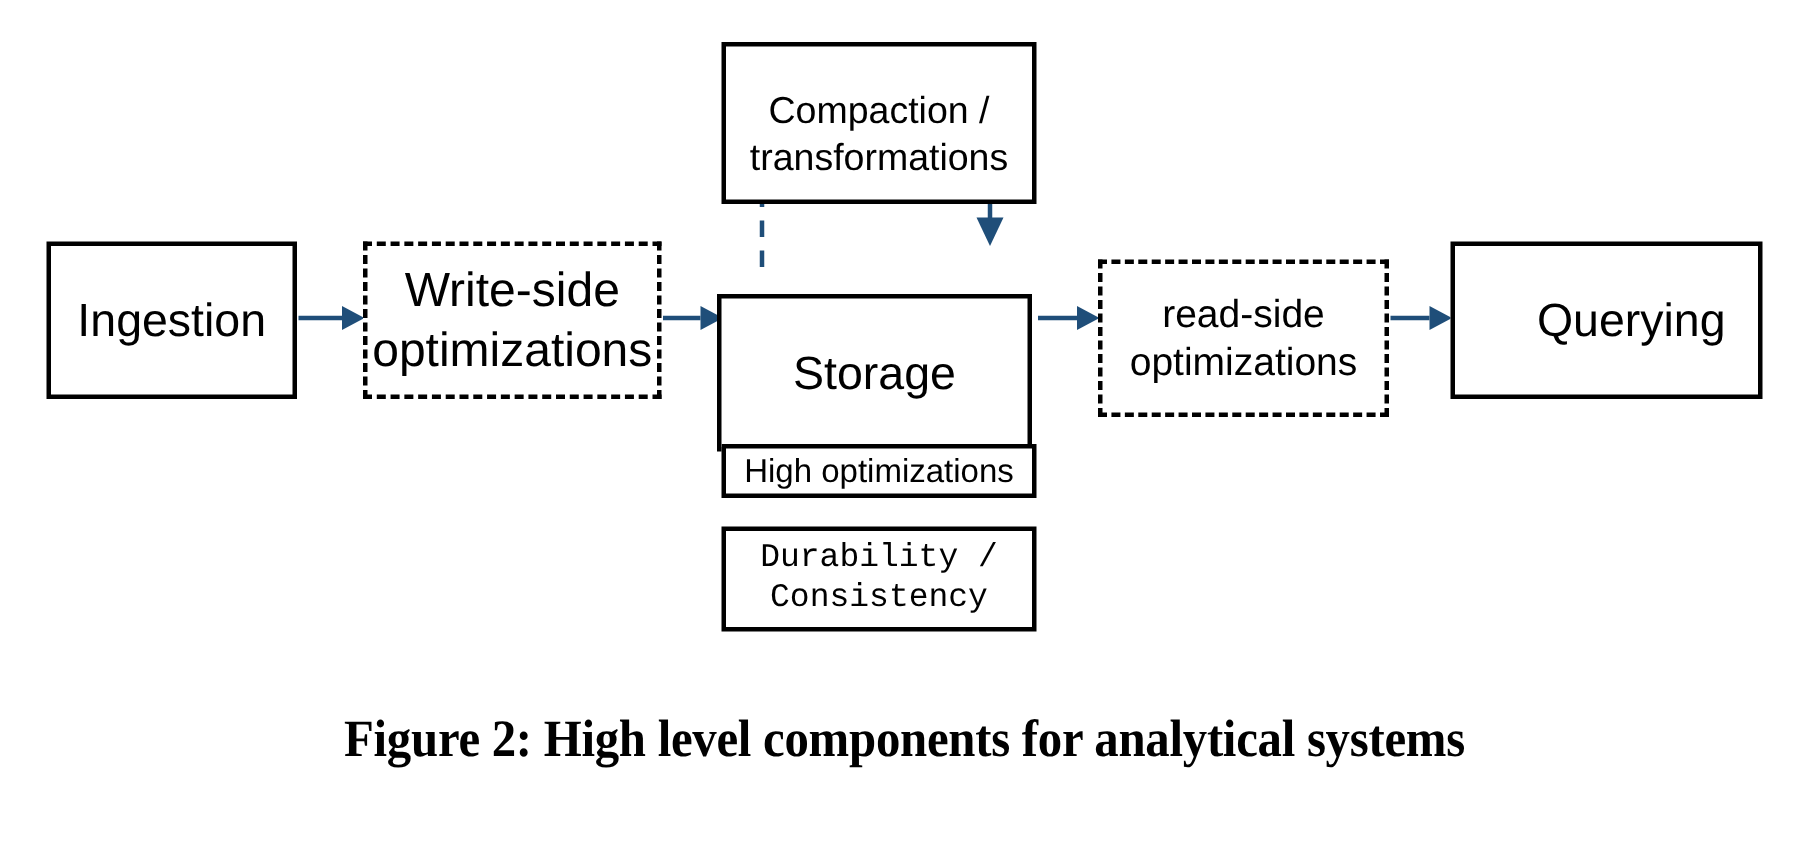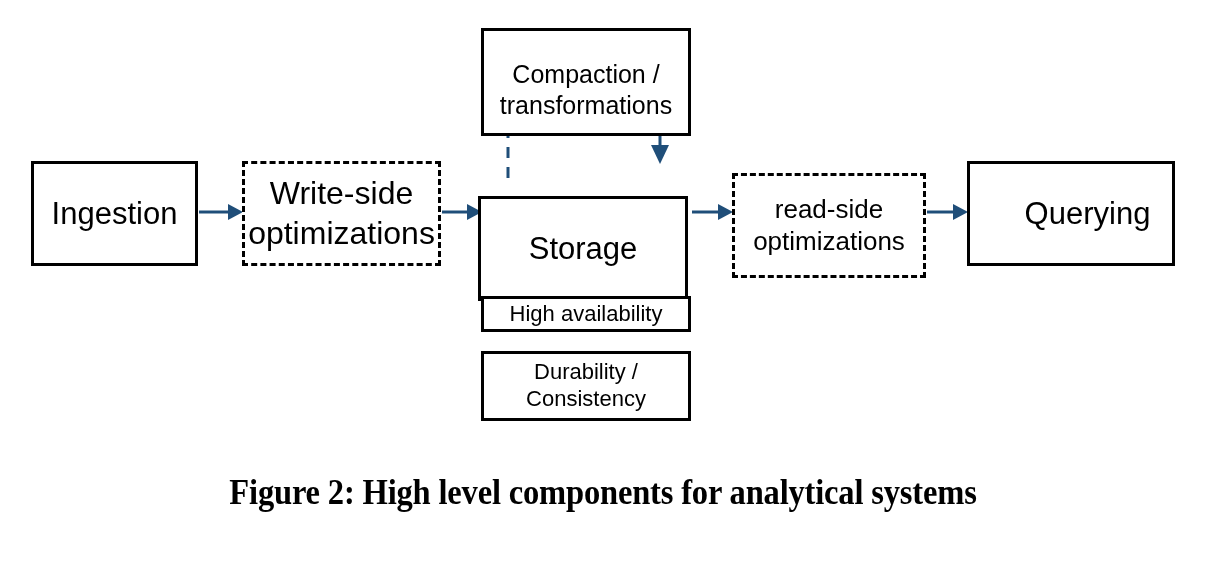--- a/index.html
+++ b/index.html
@@ -75,20 +75,21 @@
     font-size: 31px;
     padding-left: 33px;
   }
   #node-high-availability {
     left: 481px;  top: 296px; width: 210px; height: 36px;
     font-size: 22px;
   }
   #node-durability {
     left: 481px;  top: 351px; width: 210px; height: 70px;
     font-size: 22px;
+    font-family: Liberation Mono, monospace;
   }
 
   
   #connectors {
     position: absolute;
     left: 0; top: 0;
     width: 1206px;
     height: 570px;
     z-index: 2;
     pointer-events: none;
@@ -172,21 +173,21 @@
   <div class="node dashed" id="node-read-side">
     <span class="node-label">read-side
 optimizations</span>
   </div>
 
   <div class="node solid" id="node-querying">
     <span class="node-label">Querying</span>
   </div>
 
   <div class="node solid" id="node-high-availability">
-    <span class="node-label">High availability</span>
+    <span class="node-label">High optimizations</span>
   </div>
 
   <div class="node solid" id="node-durability">
     <span class="node-label">Durability /
 Consistency</span>
   </div>
 
   <div id="figure-caption">Figure 2: High level components for analytical systems</div>
 
 </div>

